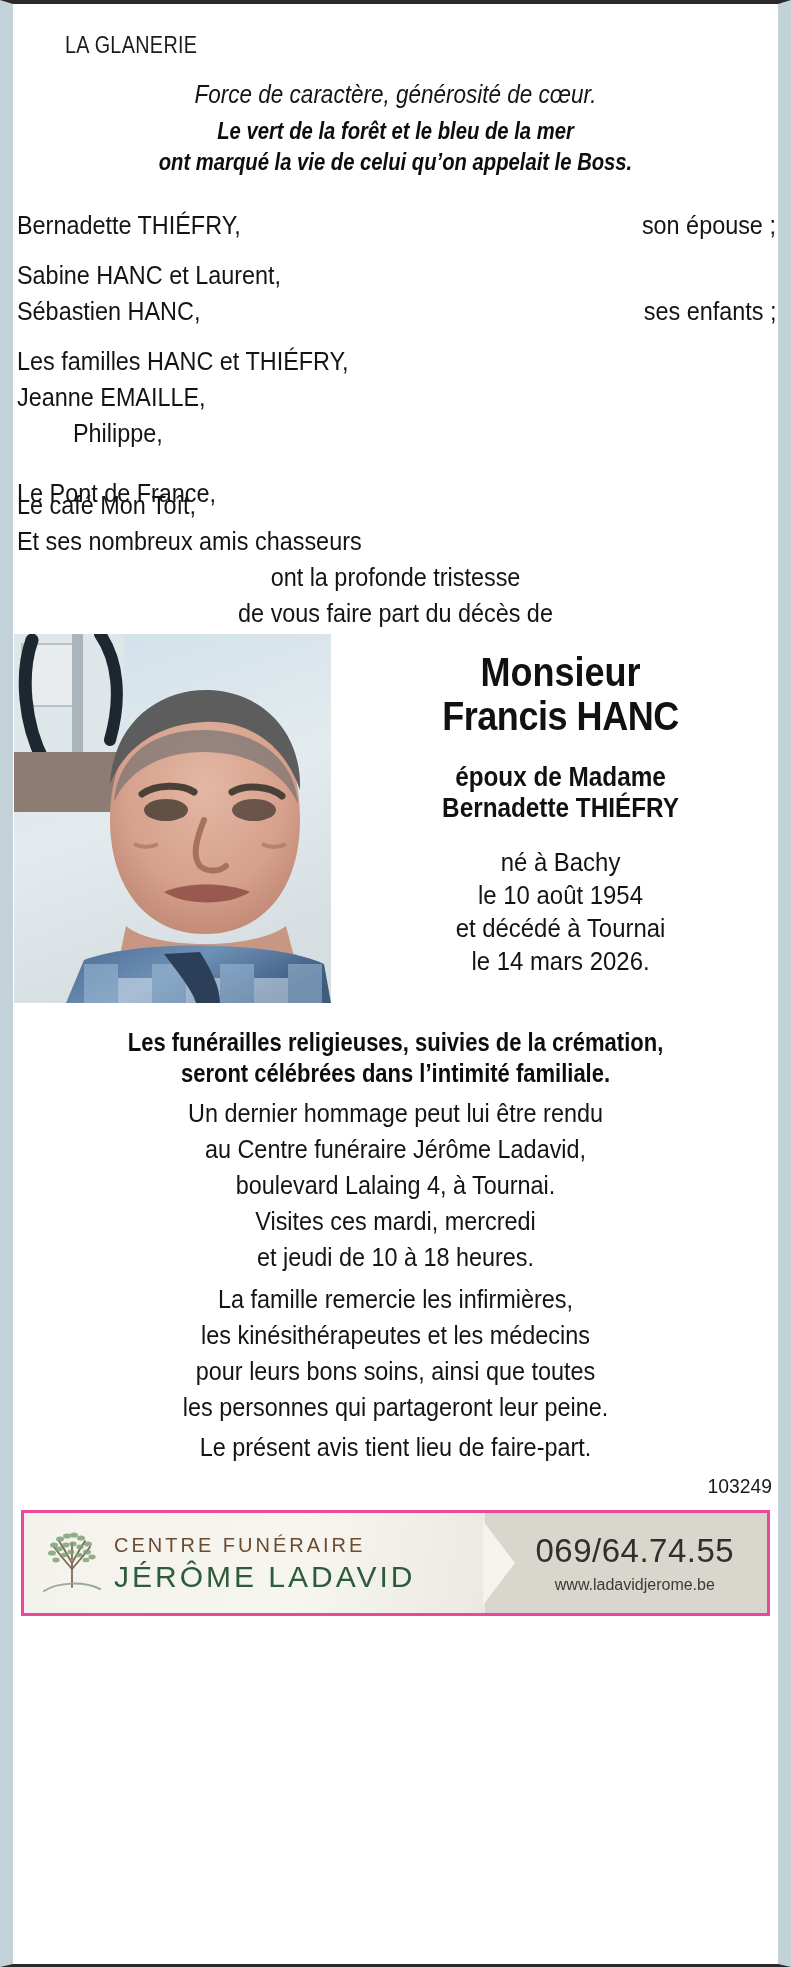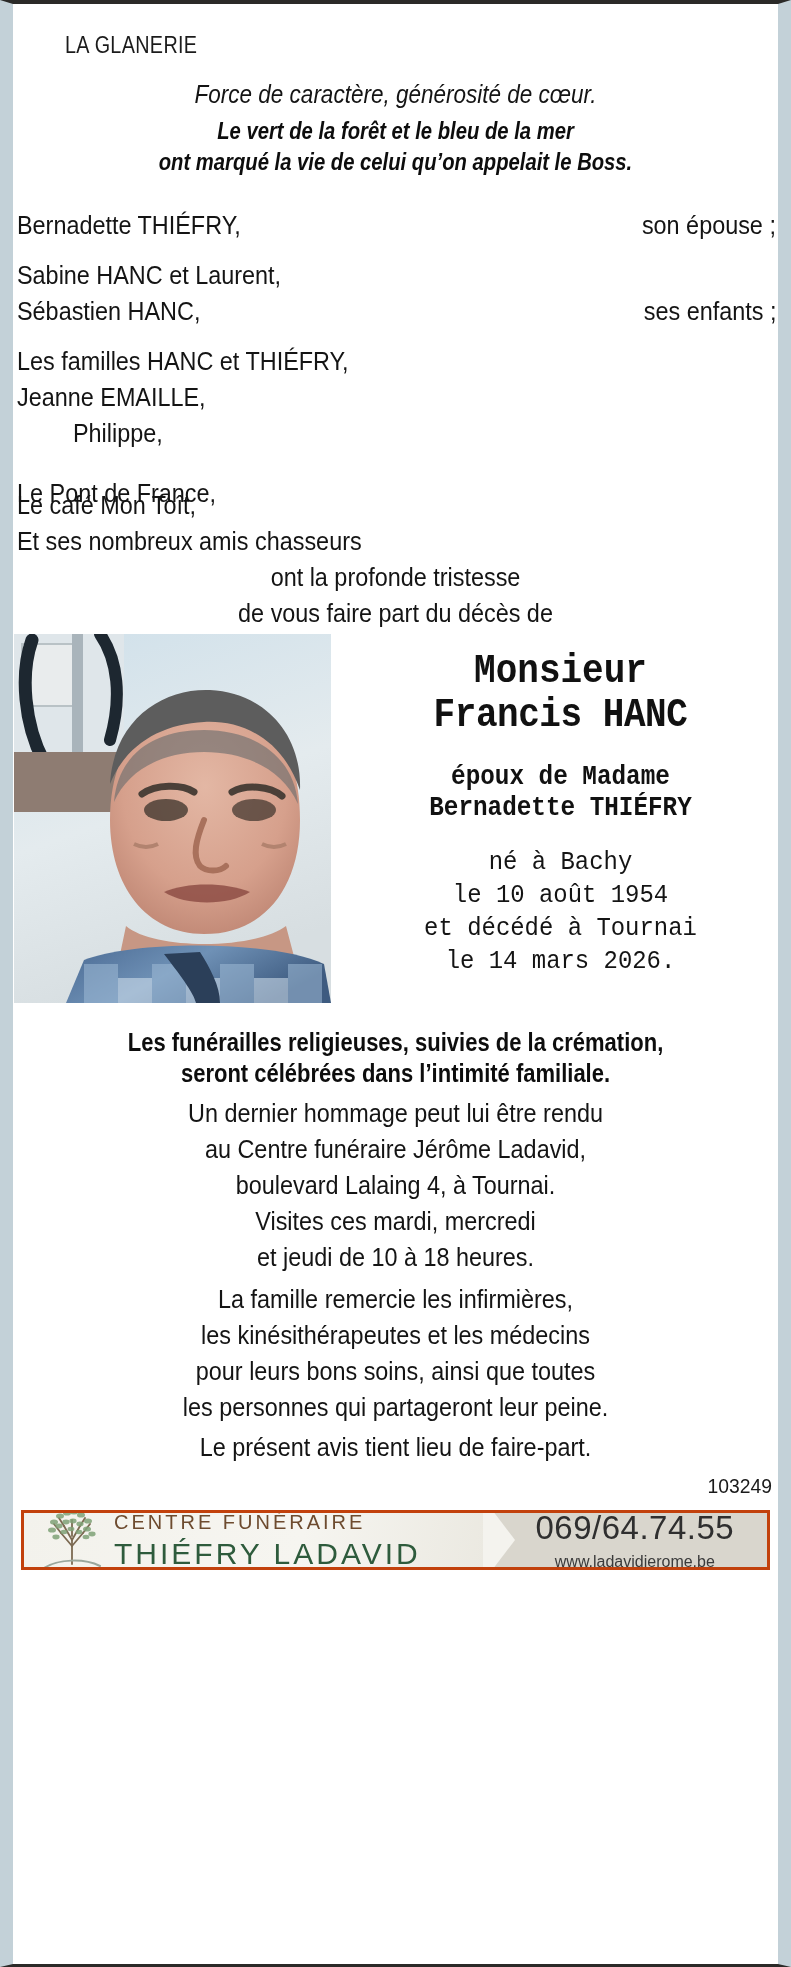--- a/index.html
+++ b/index.html
@@ -133,21 +133,20 @@
     overflow: hidden;
     background: #c9d4db;
   }
   .portrait svg { display: block; width: 100%; height: 100%; }
 
   .name-block {
     position: absolute;
     left: 330px;
     right: 0;
     top: 646px;
-    font-family: Liberation Mono, monospace;
   }
   .mr-line {
     text-align: center;
     font-weight: bold;
     font-size: 40px;
     line-height: 44px;
     color: #111111;
     transform: scaleX(0.9);
     white-space: nowrap;
   }
@@ -219,22 +218,22 @@
     transform: scaleX(0.92);
     transform-origin: right center;
   }
 
   
   .footer {
     position: absolute;
     left: 8px;
     right: 8px;
     top: 1506px;
-    height: 60px;
-    border: 3px solid #c2410c;
+    height: 106px;
+    border: 3px solid #ec4899;
     background: #d9d6cd;
     box-sizing: border-box;
     overflow: hidden;
     display: flex;
   }
   .footer-left {
     position: relative;
     flex: 0 0 62%;
     background: linear-gradient(100deg, #f3f2ec 0%, #f6f5f0 60%, #ebe9e1 100%);
     display: flex;
@@ -467,21 +466,21 @@
               <ellipse cx="24" cy="26" rx="3.4" ry="2.2"></ellipse>
               <ellipse cx="31" cy="23" rx="3.4" ry="2.2"></ellipse>
               <ellipse cx="39" cy="26" rx="3.4" ry="2.2"></ellipse>
               <ellipse cx="46" cy="31" rx="3.4" ry="2.2"></ellipse>
             </g>
             <path d="M4 62 C18 53 44 52 60 60" stroke="#9aa79c" stroke-width="2" fill="none" stroke-linecap="round"></path>
           </svg>
         </div>
         <div class="brand-text">
           <div class="brand-top">CENTRE FUNÉRAIRE</div>
-          <div class="brand-bottom">THIÉFRY LADAVID</div>
+          <div class="brand-bottom">JÉRÔME LADAVID</div>
         </div>
       </div>
       <div class="footer-right">
         <div class="phone">069/64.74.55</div>
         <div class="website">www.ladavidjerome.be</div>
       </div>
     </div>
 
   </div>
 </div>

